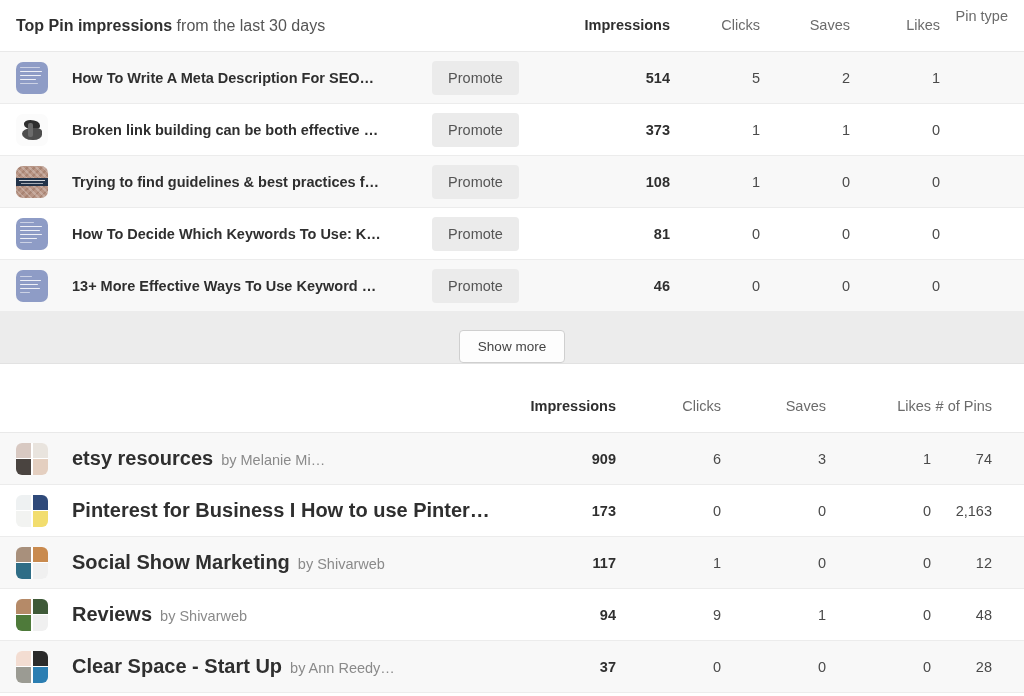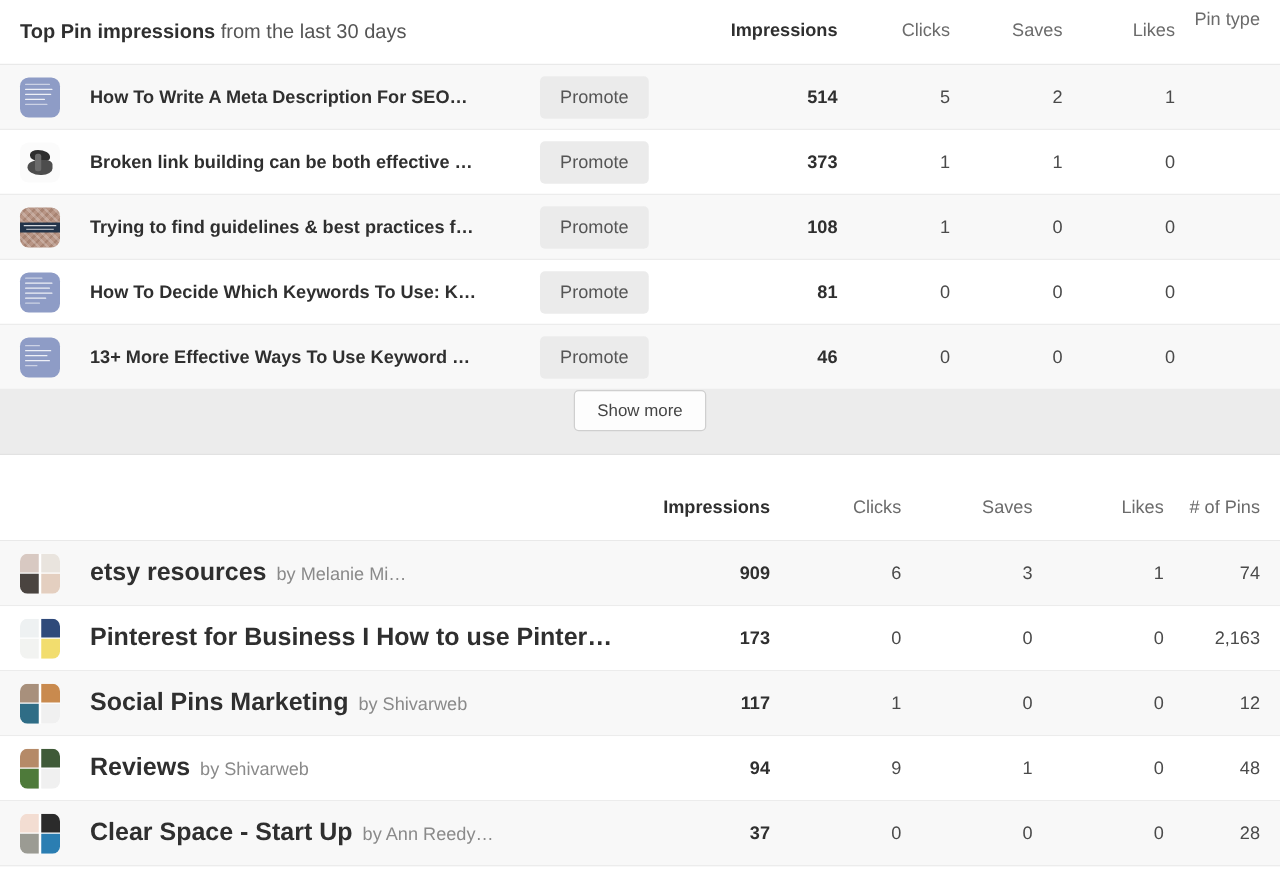--- a/index.html
+++ b/index.html
@@ -180,28 +180,28 @@
   .c-clk  { width: 90px; }
   .c-sav  { width: 90px; }
   .c-lik  { width: 90px; }
   .c-type { width: 84px; padding-right: 16px; }
 
   
   .b-imp  { width: 118px; }
   .b-clk  { width: 105px; }
   .b-sav  { width: 105px; }
   .b-lik  { width: 105px; }
-  .b-pins { width: 93px; padding-right: 16px; }
+  .b-pins { width: 93px; padding-right: 32px; }
 
   
   .sec-footer {
     height: 51px;
     background: #ececec;
     display: flex;
-    align-items: flex-start;
+    align-items: flex-end;
     justify-content: center;
     border-bottom: 1px solid #e2e2e2;
   }
   .show-more {
     background: #fdfdfd;
     border: 1px solid #cfcfcf;
     border-radius: 4px;
     font-size: 13.5px;
     color: #444;
     font-family: "Liberation Sans", sans-serif;
@@ -404,21 +404,21 @@
   <div class="row alt">
     <div class="cell-thumb">
       <div class="collage">
         <div style="background:#a8907c"></div>
         <div style="background:#c98a4e"></div>
         <div style="background:#2f6d86"></div>
         <div style="background:#f0f0f0"></div>
       </div>
     </div>
     <div class="cell-title">
-      <span class="board-title">Social Pins Marketing</span>
+      <span class="board-title">Social Show Marketing</span>
       <span class="board-by">by Shivarweb</span>
     </div>
     <div class="num primary b-imp">117</div>
     <div class="num b-clk">1</div>
     <div class="num b-sav">0</div>
     <div class="num b-lik">0</div>
     <div class="num b-pins">12</div>
   </div>
 
   <div class="row">

